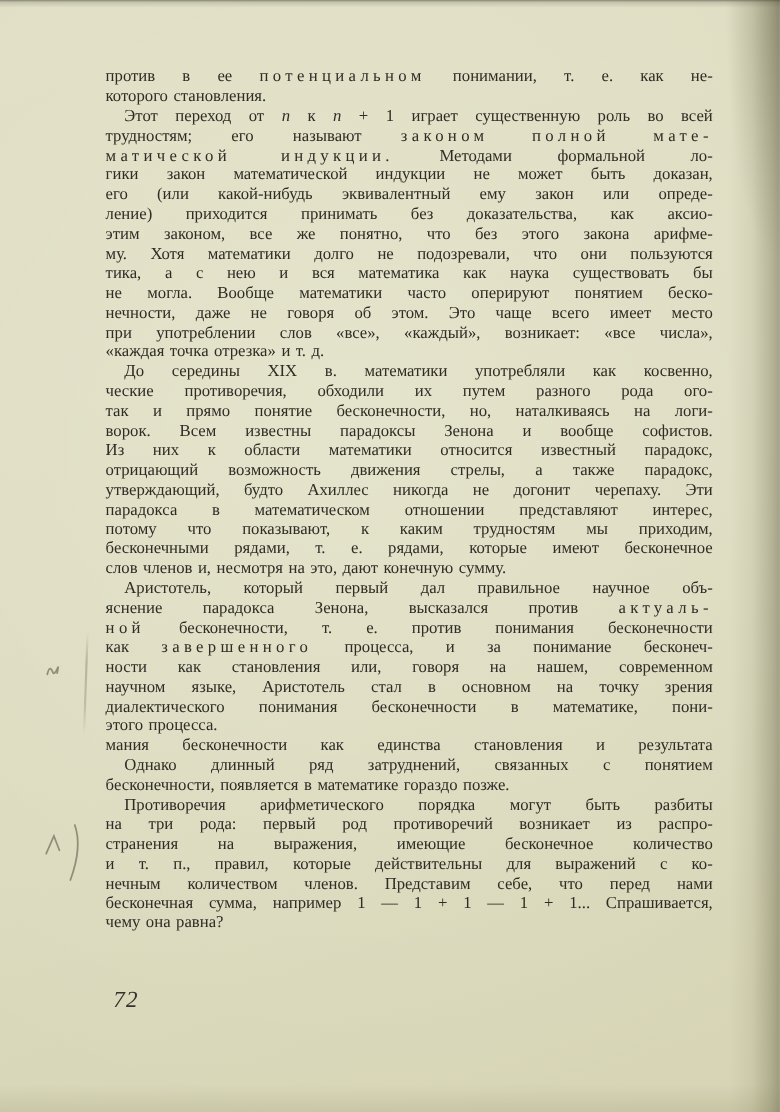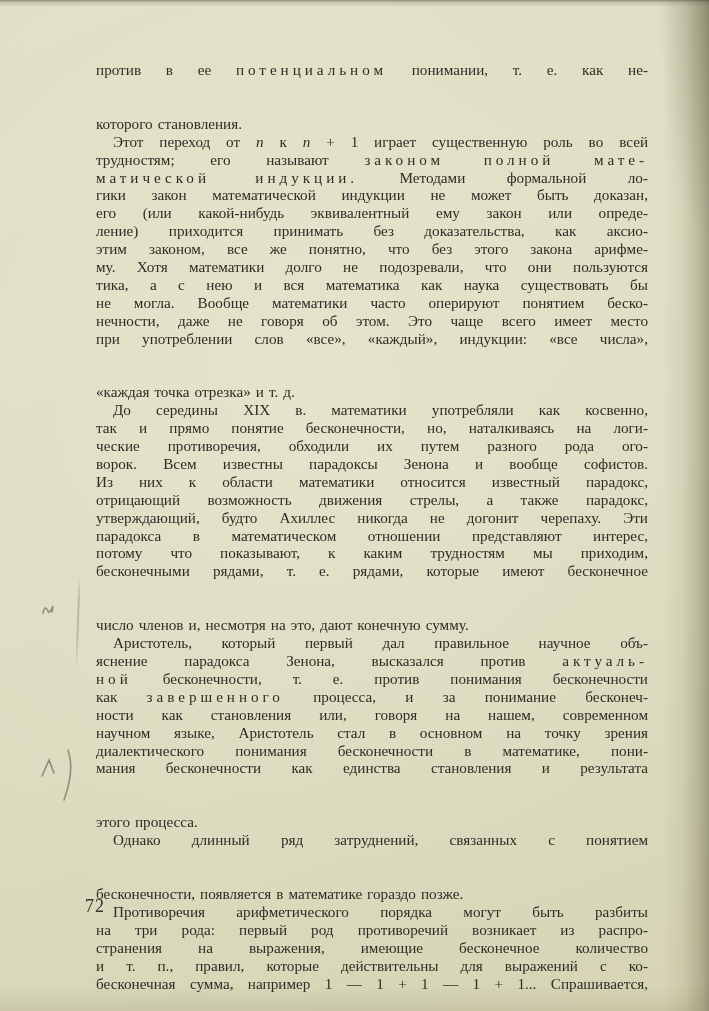--- a/index.html
+++ b/index.html
@@ -58,30 +58,31 @@
     word-spacing: 1.2px;
   }
   .para { margin: 0; }
   .line {
     text-align: justify;
     text-align-last: justify;
     height: 17.9px;
     overflow: visible;
     white-space: normal;
   }
-  .line.last { text-align-last: left; margin-top: 36px; }
+  .line.last { text-align-last: left; }
   .line.ind { padding-left: 17px; }
   .sp { letter-spacing: 0.26em; margin-top: 44px; }
   .it { font-style: italic; }
 
   .page-number {
     position: absolute;
-    left: 85px;
+    left: 103px;
     top: 896px;
-    font-size: 18px;
+    font-size: 21px;
+    font-style: italic;
     letter-spacing: 1px;
     color: #34322a;
   }
 
   
   .mark { position: absolute; pointer-events: none; }
   .mark svg path {
     stroke: #77735f;
     stroke-width: 1.6;
     fill: none;
@@ -120,54 +121,55 @@
       <div class="line"><span>трудностям; его называют </span><span class="sp">законом полной мате-</span></div>
       <div class="line"><span class="sp">матической индукции.</span><span> Методами формальной ло-</span></div>
       <div class="line"><span>гики закон математической индукции не может быть доказан,</span></div>
       <div class="line"><span>его (или какой-нибудь эквивалентный ему закон или опреде-</span></div>
       <div class="line"><span>ление) приходится принимать без доказательства, как аксио-</span></div>
       <div class="line"><span>этим законом, все же понятно, что без этого закона арифме-</span></div>
       <div class="line"><span>му. Хотя математики долго не подозревали, что они пользуются</span></div>
       <div class="line"><span>тика, а с нею и вся математика как наука существовать бы</span></div>
       <div class="line"><span>не могла. Вообще математики часто оперируют понятием беско-</span></div>
       <div class="line"><span>нечности, даже не говоря об этом. Это чаще всего имеет место</span></div>
-      <div class="line"><span>при употреблении слов «все», «каждый», индукции: «все числа»,</span></div>
+      <div class="line"><span>при употреблении слов «все», «каждый», возникает: «все числа»,</span></div>
       <div class="line last"><span>«каждая точка отрезка» и т. д.</span></div>
     </div>
     <div class="para">
       <div class="line ind"><span>До середины XIX в. математики употребляли как косвенно,</span></div>
+      <div class="line"><span>ческие противоречия, обходили их путем разного рода ого-</span></div>
       <div class="line"><span>так и прямо понятие бесконечности, но, наталкиваясь на логи-</span></div>
-      <div class="line"><span>ческие противоречия, обходили их путем разного рода ого-</span></div>
       <div class="line"><span>ворок. Всем известны парадоксы Зенона и вообще софистов.</span></div>
       <div class="line"><span>Из них к области математики относится известный парадокс,</span></div>
       <div class="line"><span>отрицающий возможность движения стрелы, а также парадокс,</span></div>
       <div class="line"><span>утверждающий, будто Ахиллес никогда не догонит черепаху. Эти</span></div>
       <div class="line"><span>парадокса в математическом отношении представляют интерес,</span></div>
       <div class="line"><span>потому что показывают, к каким трудностям мы приходим,</span></div>
       <div class="line"><span>бесконечными рядами, т. е. рядами, которые имеют бесконечное</span></div>
-      <div class="line last"><span>число членов и, несмотря на это, дают конечную сумму.</span></div>
+      <div class="line last"><span>слов членов и, несмотря на это, дают конечную сумму.</span></div>
     </div>
     <div class="para">
       <div class="line ind"><span>Аристотель, который первый дал правильное научное объ-</span></div>
       <div class="line"><span>яснение парадокса Зенона, высказался против </span><span class="sp">актуаль-</span></div>
       <div class="line"><span class="sp">ной</span><span> бесконечности, т. е. против понимания бесконечности</span></div>
       <div class="line"><span>как </span><span class="sp">завершенного</span><span> процесса, и за понимание бесконеч-</span></div>
       <div class="line"><span>ности как становления или, говоря на нашем, современном</span></div>
       <div class="line"><span>научном языке, Аристотель стал в основном на точку зрения</span></div>
       <div class="line"><span>диалектического понимания бесконечности в математике, пони-</span></div>
+      <div class="line last"><span>этого процесса.</span></div>
       <div class="line"><span>мания бесконечности как единства становления и результата</span></div>
-      <div class="line last"><span>этого процесса.</span></div>
     </div>
     <div class="para">
       <div class="line ind"><span>Однако длинный ряд затруднений, связанных с понятием</span></div>
       <div class="line last"><span>бесконечности, появляется в математике гораздо позже.</span></div>
     </div>
     <div class="para">
       <div class="line ind"><span>Противоречия арифметического порядка могут быть разбиты</span></div>
       <div class="line"><span>на три рода: первый род противоречий возникает из распро-</span></div>
       <div class="line"><span>странения на выражения, имеющие бесконечное количество</span></div>
       <div class="line"><span>и т. п., правил, которые действительны для выражений с ко-</span></div>
+      <div class="line"><span>нечным количеством членов. Представим себе, что перед нами</span></div>
       <div class="line"><span>бесконечная сумма, например 1 — 1 + 1 — 1 + 1... Спрашивается,</span></div>
       <div class="line last"><span>чему она равна?</span></div>
     </div>
   </div>
 
 <div class="page-number">72</div>
 
 </body></html>

